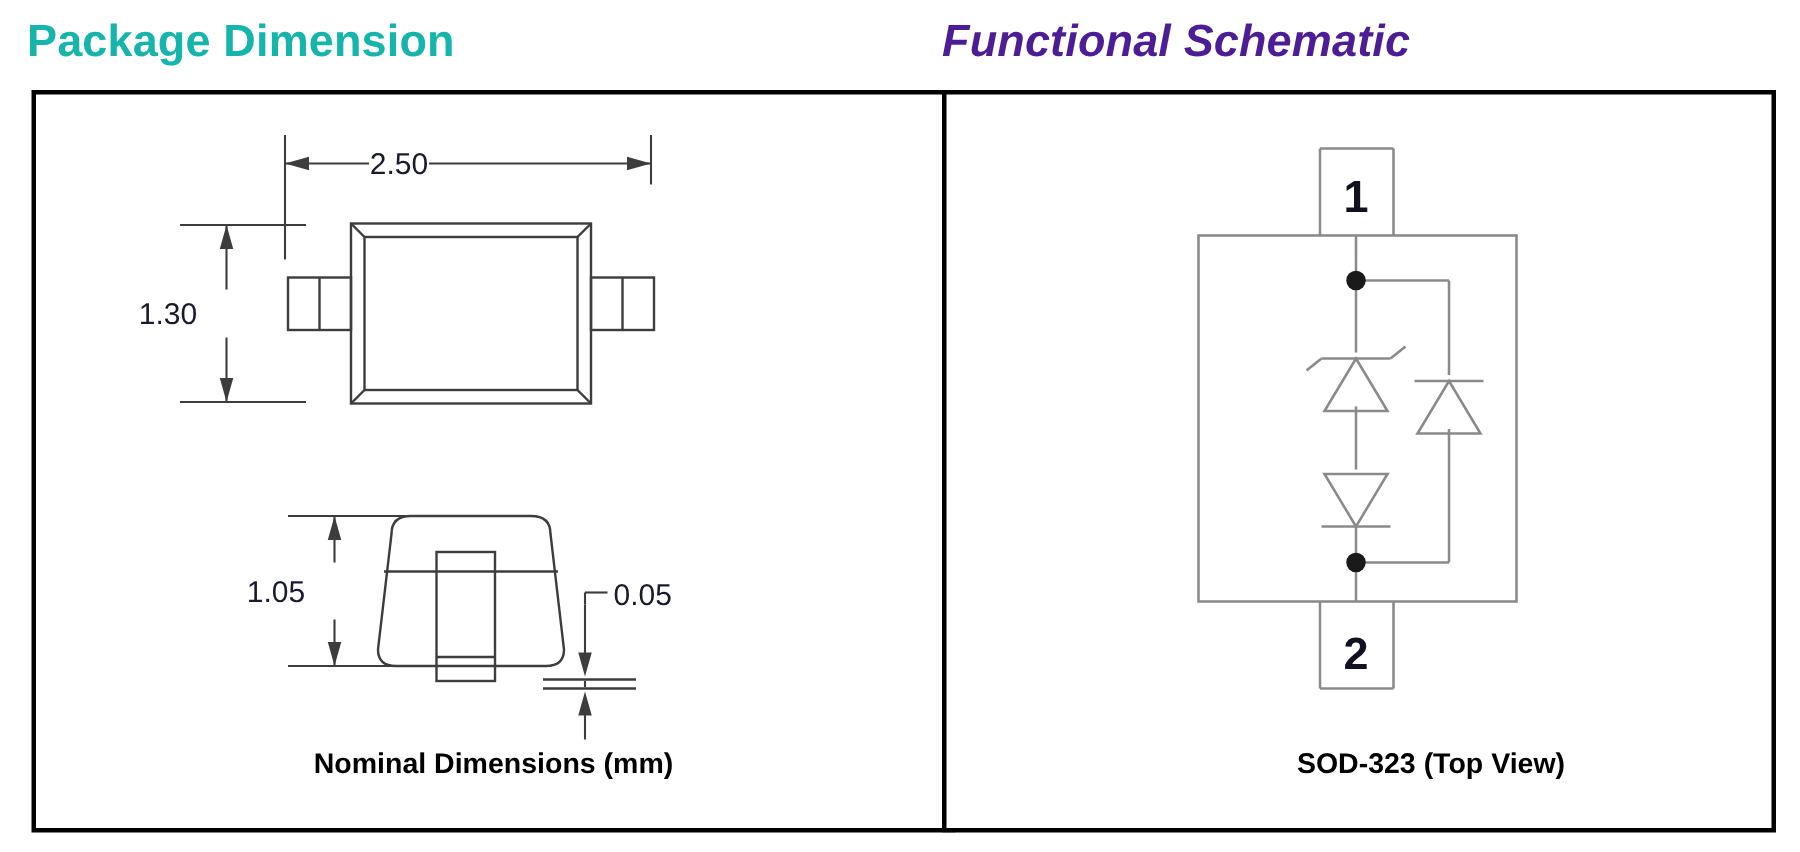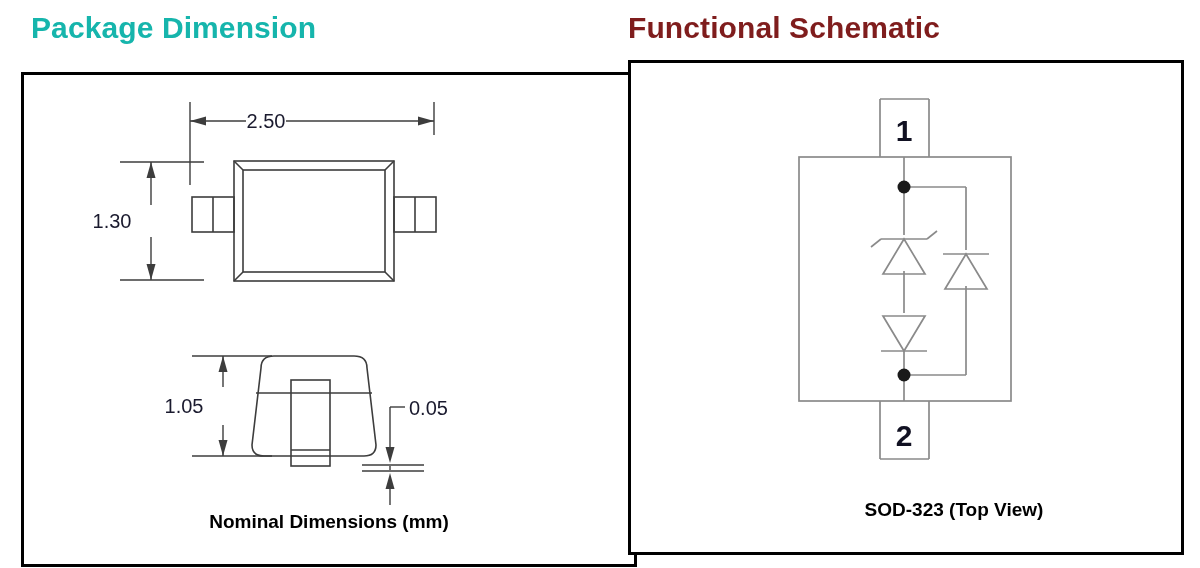--- a/index.html
+++ b/index.html
@@ -23,31 +23,31 @@
 
   .section-heading {
     position: absolute;
     top: 8px;
     font-size: 30px;
     font-weight: 600;
     letter-spacing: 0.1px;
     white-space: nowrap;
     line-height: 40px;
   }
-  #left-group  .section-heading { left: 31px; }
+  #left-group  .section-heading { left: 18px; }
   #right-group .section-heading { left: 28px; }
 
   .figure-box {
     position: absolute;
     top: 60px;
     border: 3px solid #000000;
     background: #ffffff;
     box-sizing: border-box;
   }
-  #package-figure-box   { left: 21px; width: 616px; height: 495px; margin-top: 12px; }
+  #package-figure-box   { left: 21px; width: 616px; height: 495px; }
   #schematic-figure-box { left: 28px; width: 556px; height: 495px; }
 
   .figure-svg {
     position: absolute;
     left: 0;
     top: 0;
     display: block;
   }
 
   .caption {
@@ -156,21 +156,21 @@
       <text class="dimtext" x="160" y="338" text-anchor="middle">1.05</text>
       <text class="dimtext" x="385" y="340">0.05</text>
     </svg>
 
     <div class="caption" id="package-caption" style="color: rgb(0, 0, 0);">Nominal Dimensions (mm)</div>
   </div>
 </div>
 
 <div class="panel-group" id="right-group">
 
-  <div class="section-heading" id="schematic-heading" style="color: #7f1d1d;">Functional Schematic</div>
+  <div class="section-heading" id="schematic-heading" style="color: #4c1d95; font-style: italic;">Functional Schematic</div>
 
   <div class="figure-box" id="schematic-figure-box" style="border-color: rgb(0, 0, 0);">
 
     <svg class="figure-svg" width="550" height="489" viewBox="0 0 550 489">
 
       <g stroke="#8a8a8a" fill="none" stroke-width="1.7">
 
         <path d="M 249,36 L 249,94 M 249,36 L 298,36 M 298,36 L 298,94"></path>
 
         <path d="M 249,338 L 249,396 M 249,396 L 298,396 M 298,396 L 298,338"></path>

